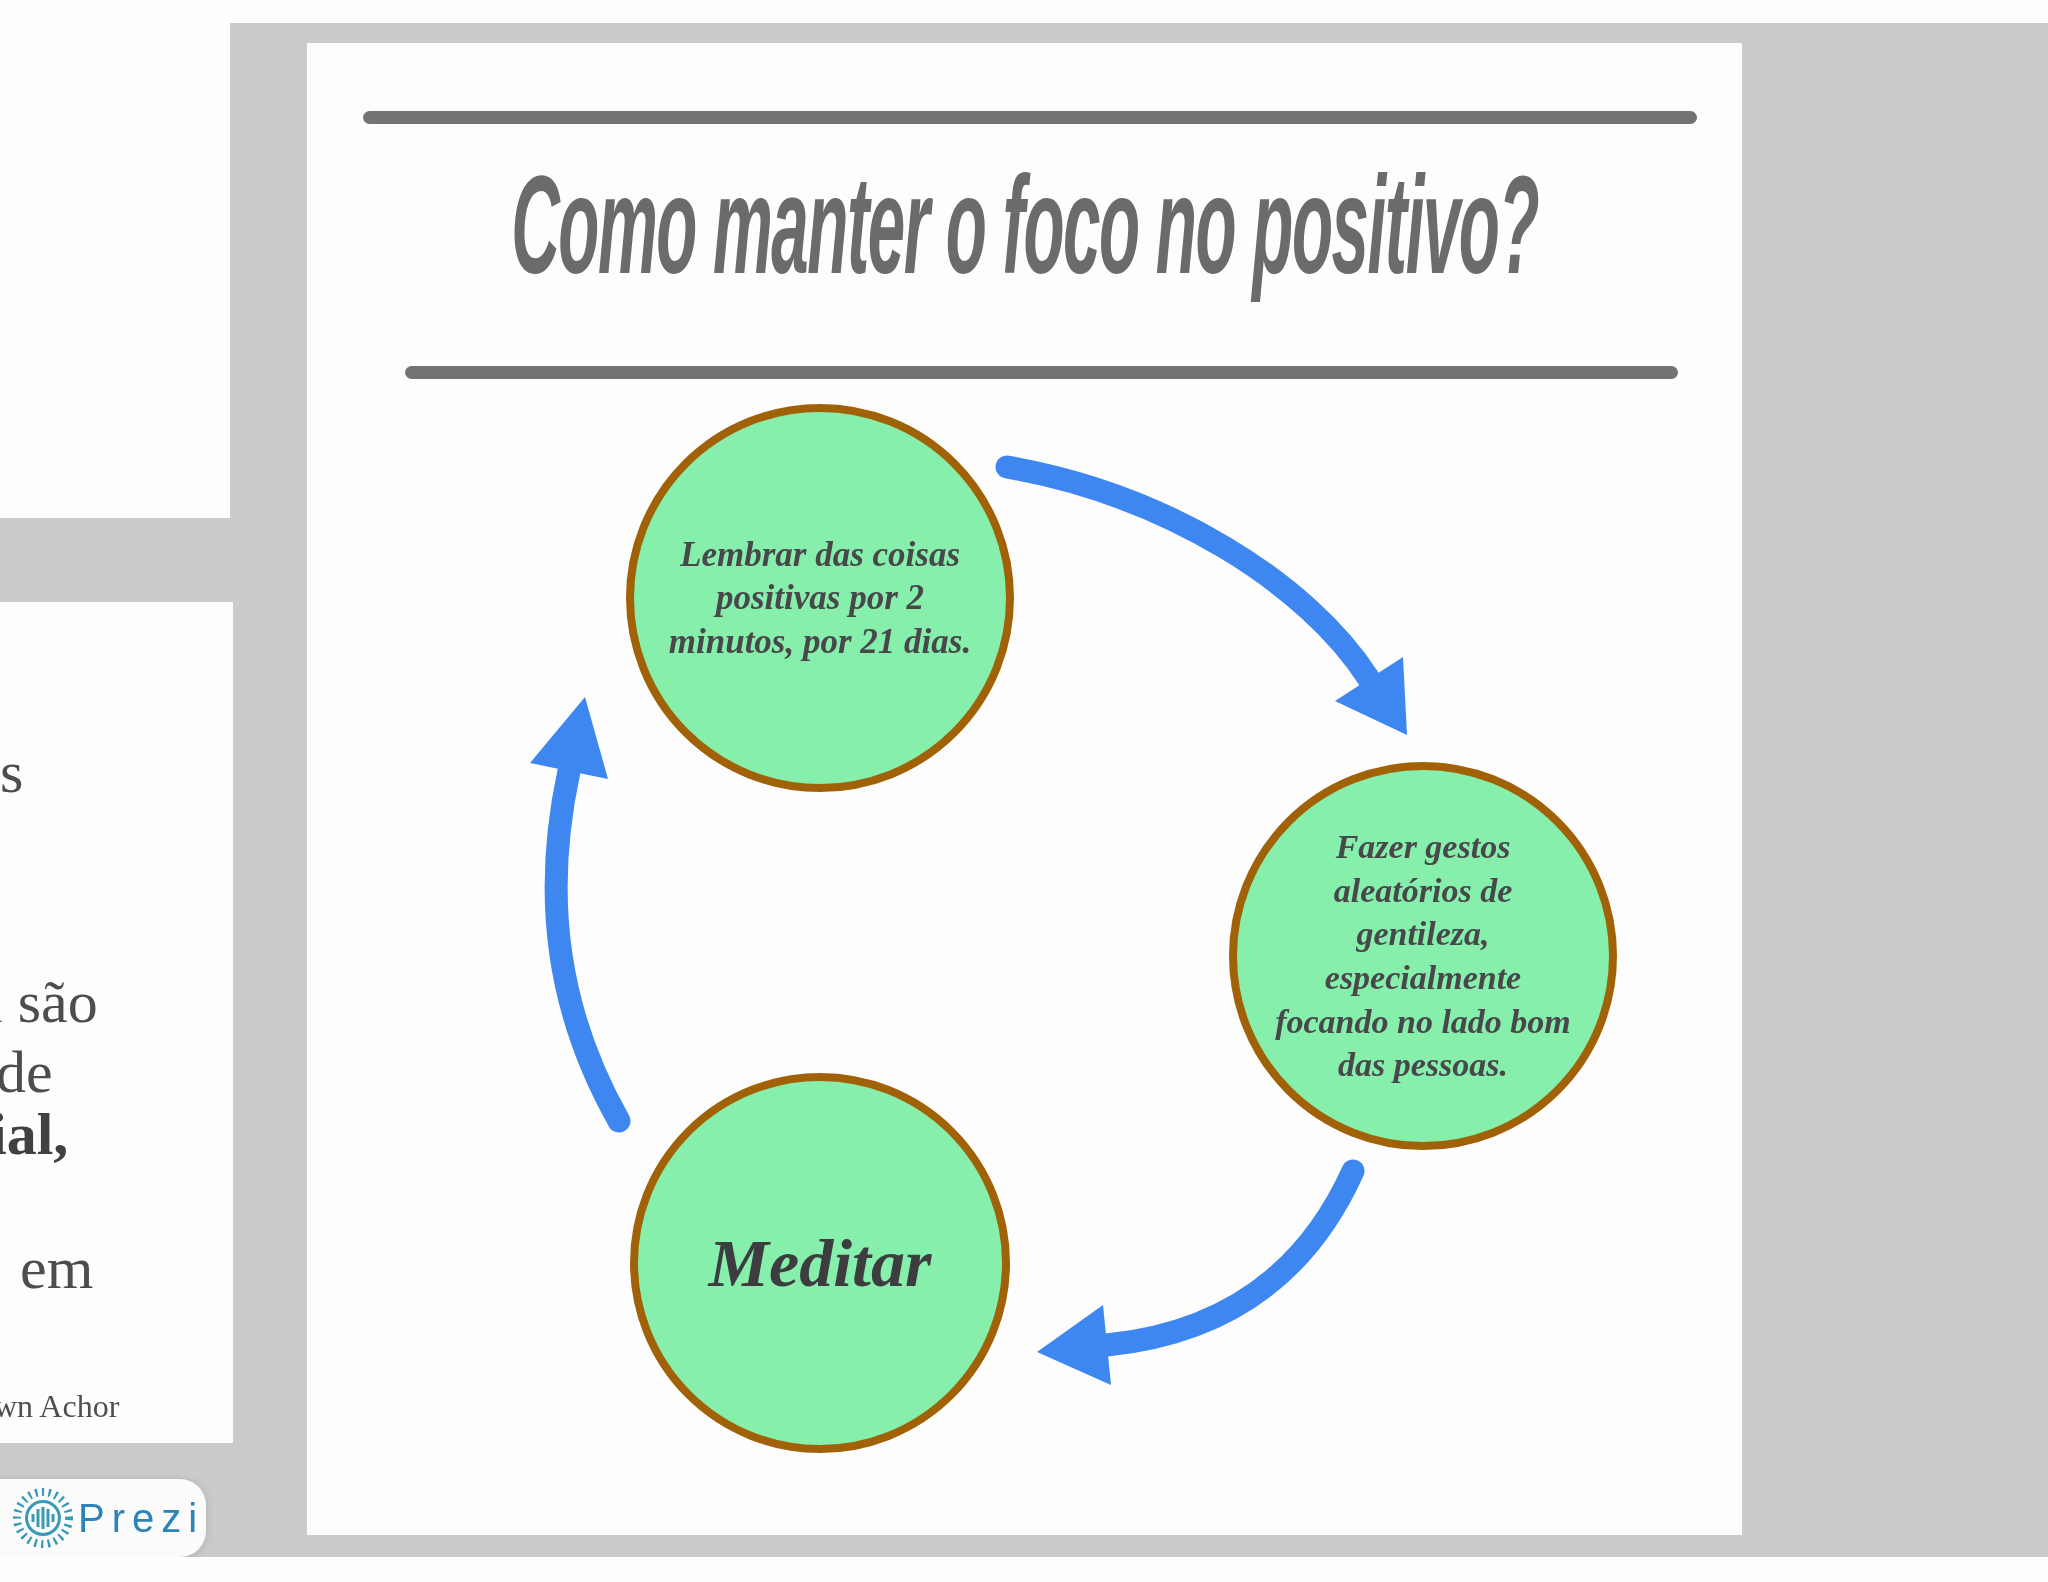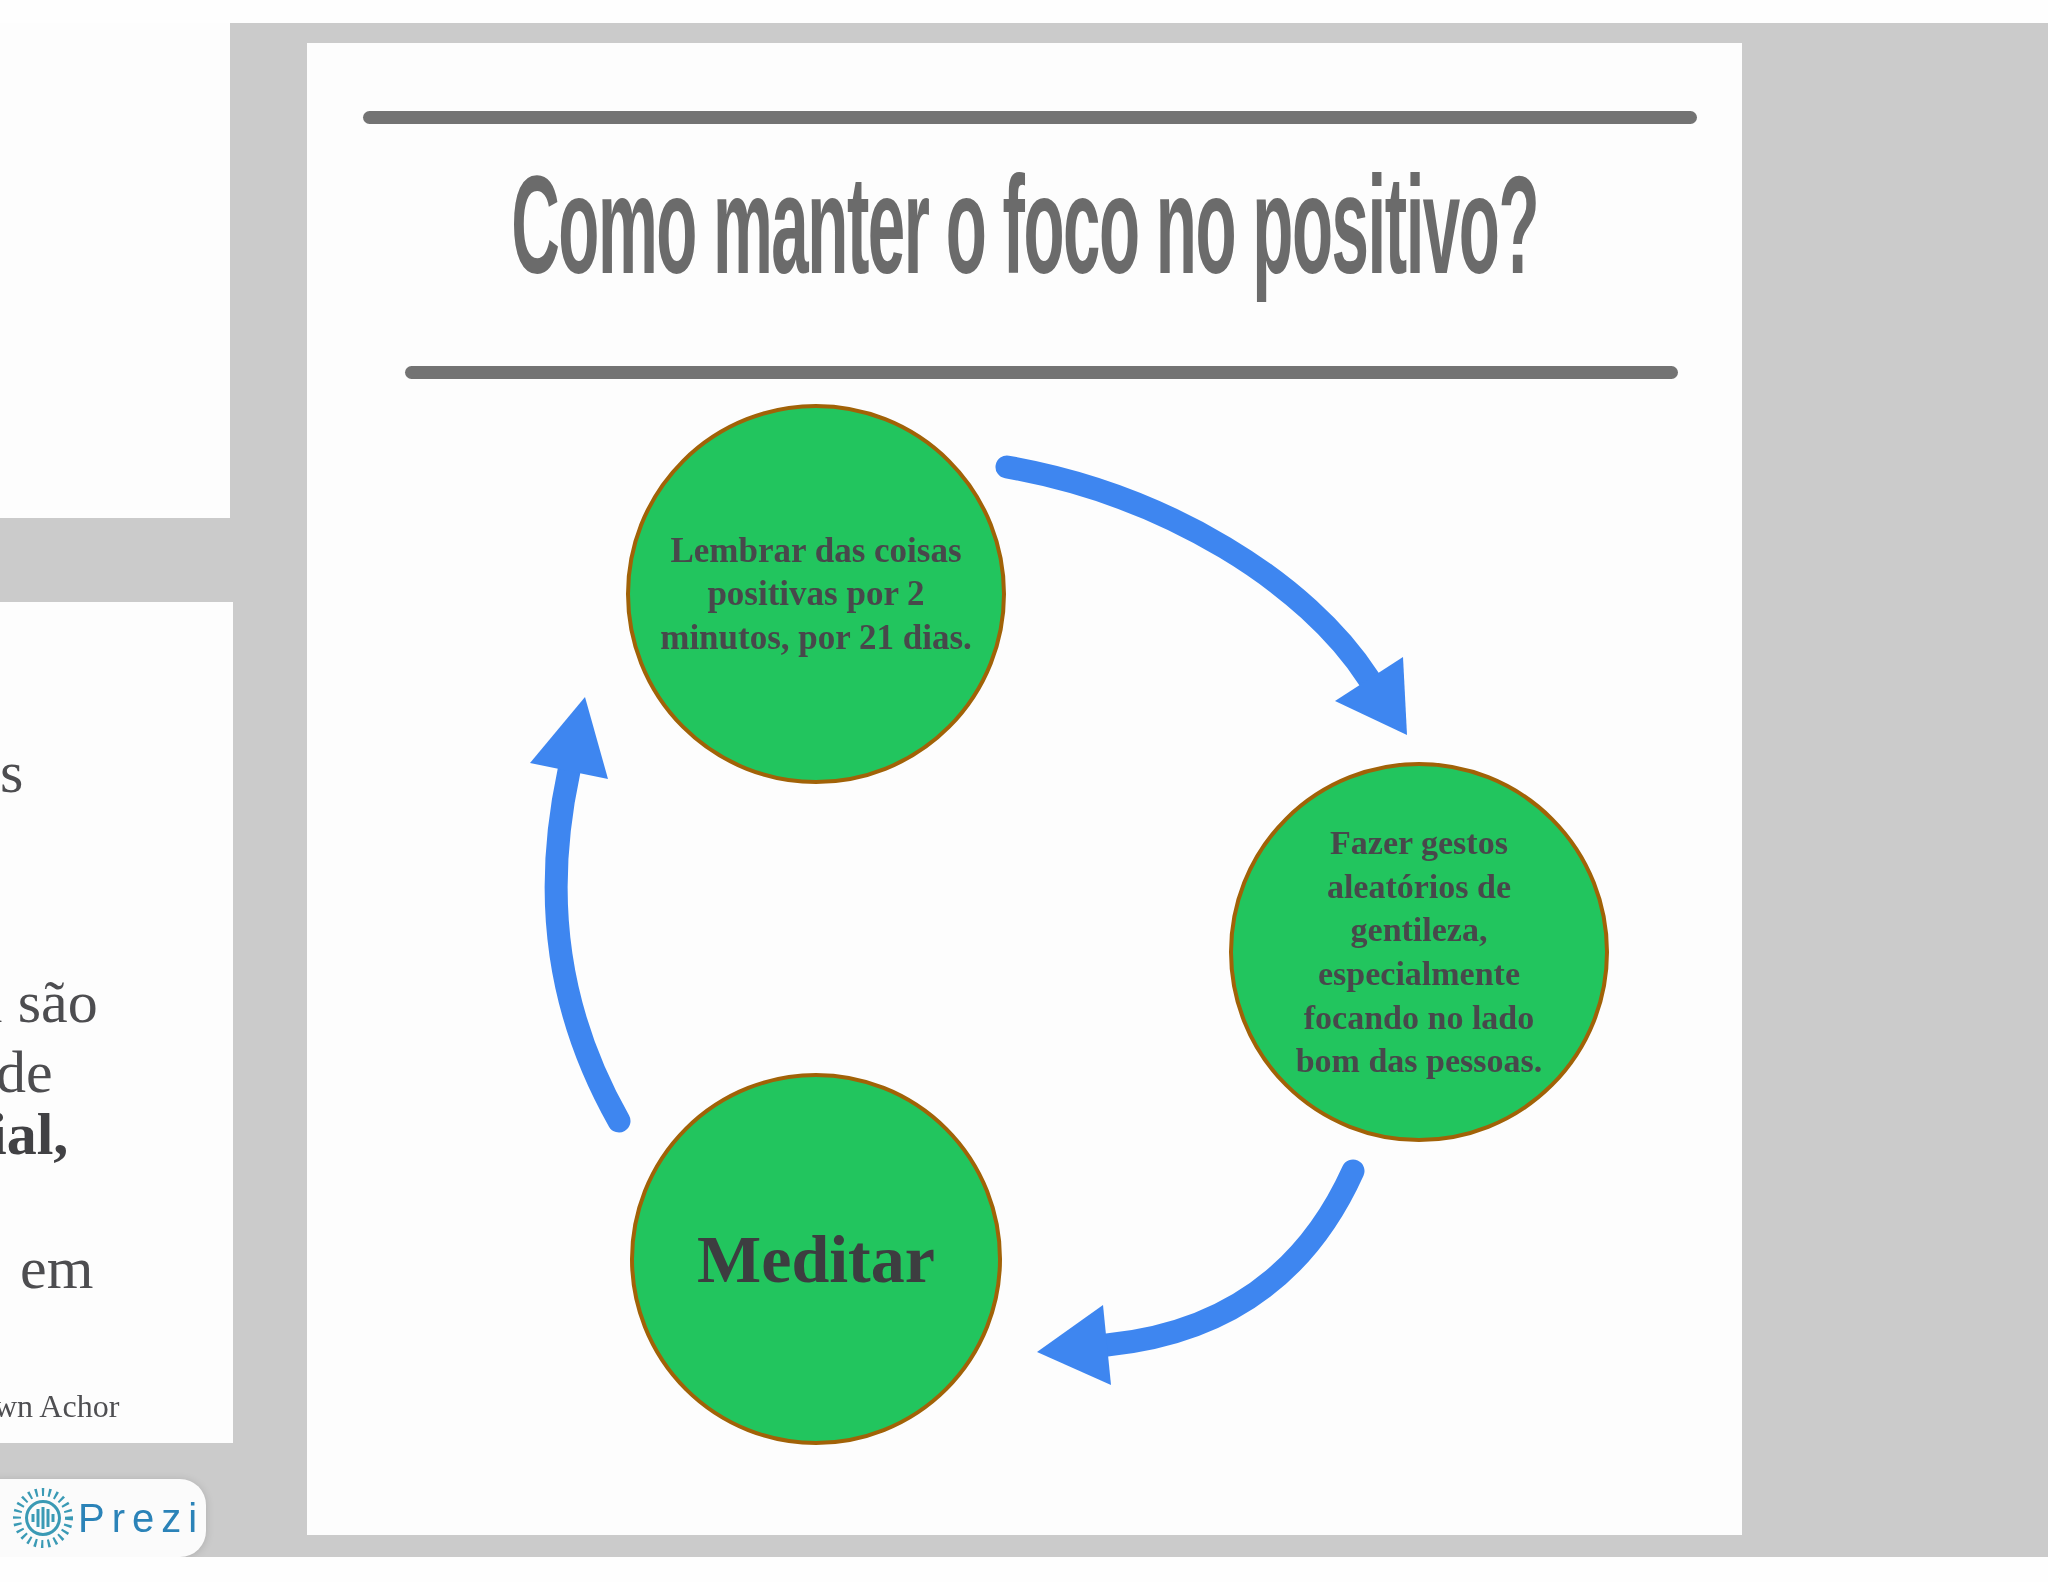--- a/index.html
+++ b/index.html
@@ -10,32 +10,32 @@
   
   #canvas-bg{position:absolute;left:0;top:23px;width:2048px;height:1534px;background:#cbcbcb;}
   
   .left-slide{position:absolute;background:#fdfdfd;overflow:hidden;}
   #left-slide-upper{left:0;top:23px;width:230px;height:495px;}
   #left-slide-lower{left:0;top:602px;width:233px;height:841px;}
   .quote-frag{position:absolute;color:#4d4d50;font-size:60px;white-space:nowrap;}
   .quote-frag.bold{font-weight:700;color:#414144;}
   .attribution{position:absolute;color:#4f4f52;font-size:32px;white-space:nowrap;}
   
-  #main-slide{position:absolute;left:307px;top:43px;width:1435px;height:1492px;background:#fdfdfd;}
+  #main-slide{position:absolute;left:307px;top:43px;width:1435px;height:1492px;background:#fdfdfd;font-style:italic;}
   .rule{position:absolute;height:13px;border-radius:7px;background:#737373;}
   #rule-top{left:56px;top:68px;width:1334px;}
   #rule-bottom{left:98px;top:323px;width:1273px;}
   #title-wrap{position:absolute;left:0;top:108px;width:100%;display:flex;justify-content:center;}
   #slide-title{
     font-family:"Liberation Sans", sans-serif;font-weight:700;font-size:140px;line-height:1.05;
     color:#6b6b6b;white-space:nowrap;letter-spacing:-3px;
     transform:scaleX(0.48);transform-origin:50% 50%;
   }
   .circle{
-    position:absolute;border:4px solid #a16207;border-radius:50%;background:#22c55e;
+    position:absolute;border:8px solid #a16207;border-radius:50%;background:#86efac;
     display:flex;align-items:center;justify-content:center;text-align:center;
   }
   #circle-1{left:319px;top:361px;width:372px;height:372px;}
   #circle-2{left:922px;top:719px;width:372px;height:372px;}
   #circle-3{left:323px;top:1030px;width:364px;height:364px;}
   .circle-text{font-weight:700;color:#48484b;}
   #circle-1 .circle-text{font-size:35px;line-height:1.24;width:330px;}
   #circle-2 .circle-text{font-size:34px;line-height:1.28;width:300px;}
   #circle-3 .circle-text{font-size:68px;color:#3d3d40;}
   #arrows{position:absolute;left:0;top:0;width:1435px;height:1492px;}

